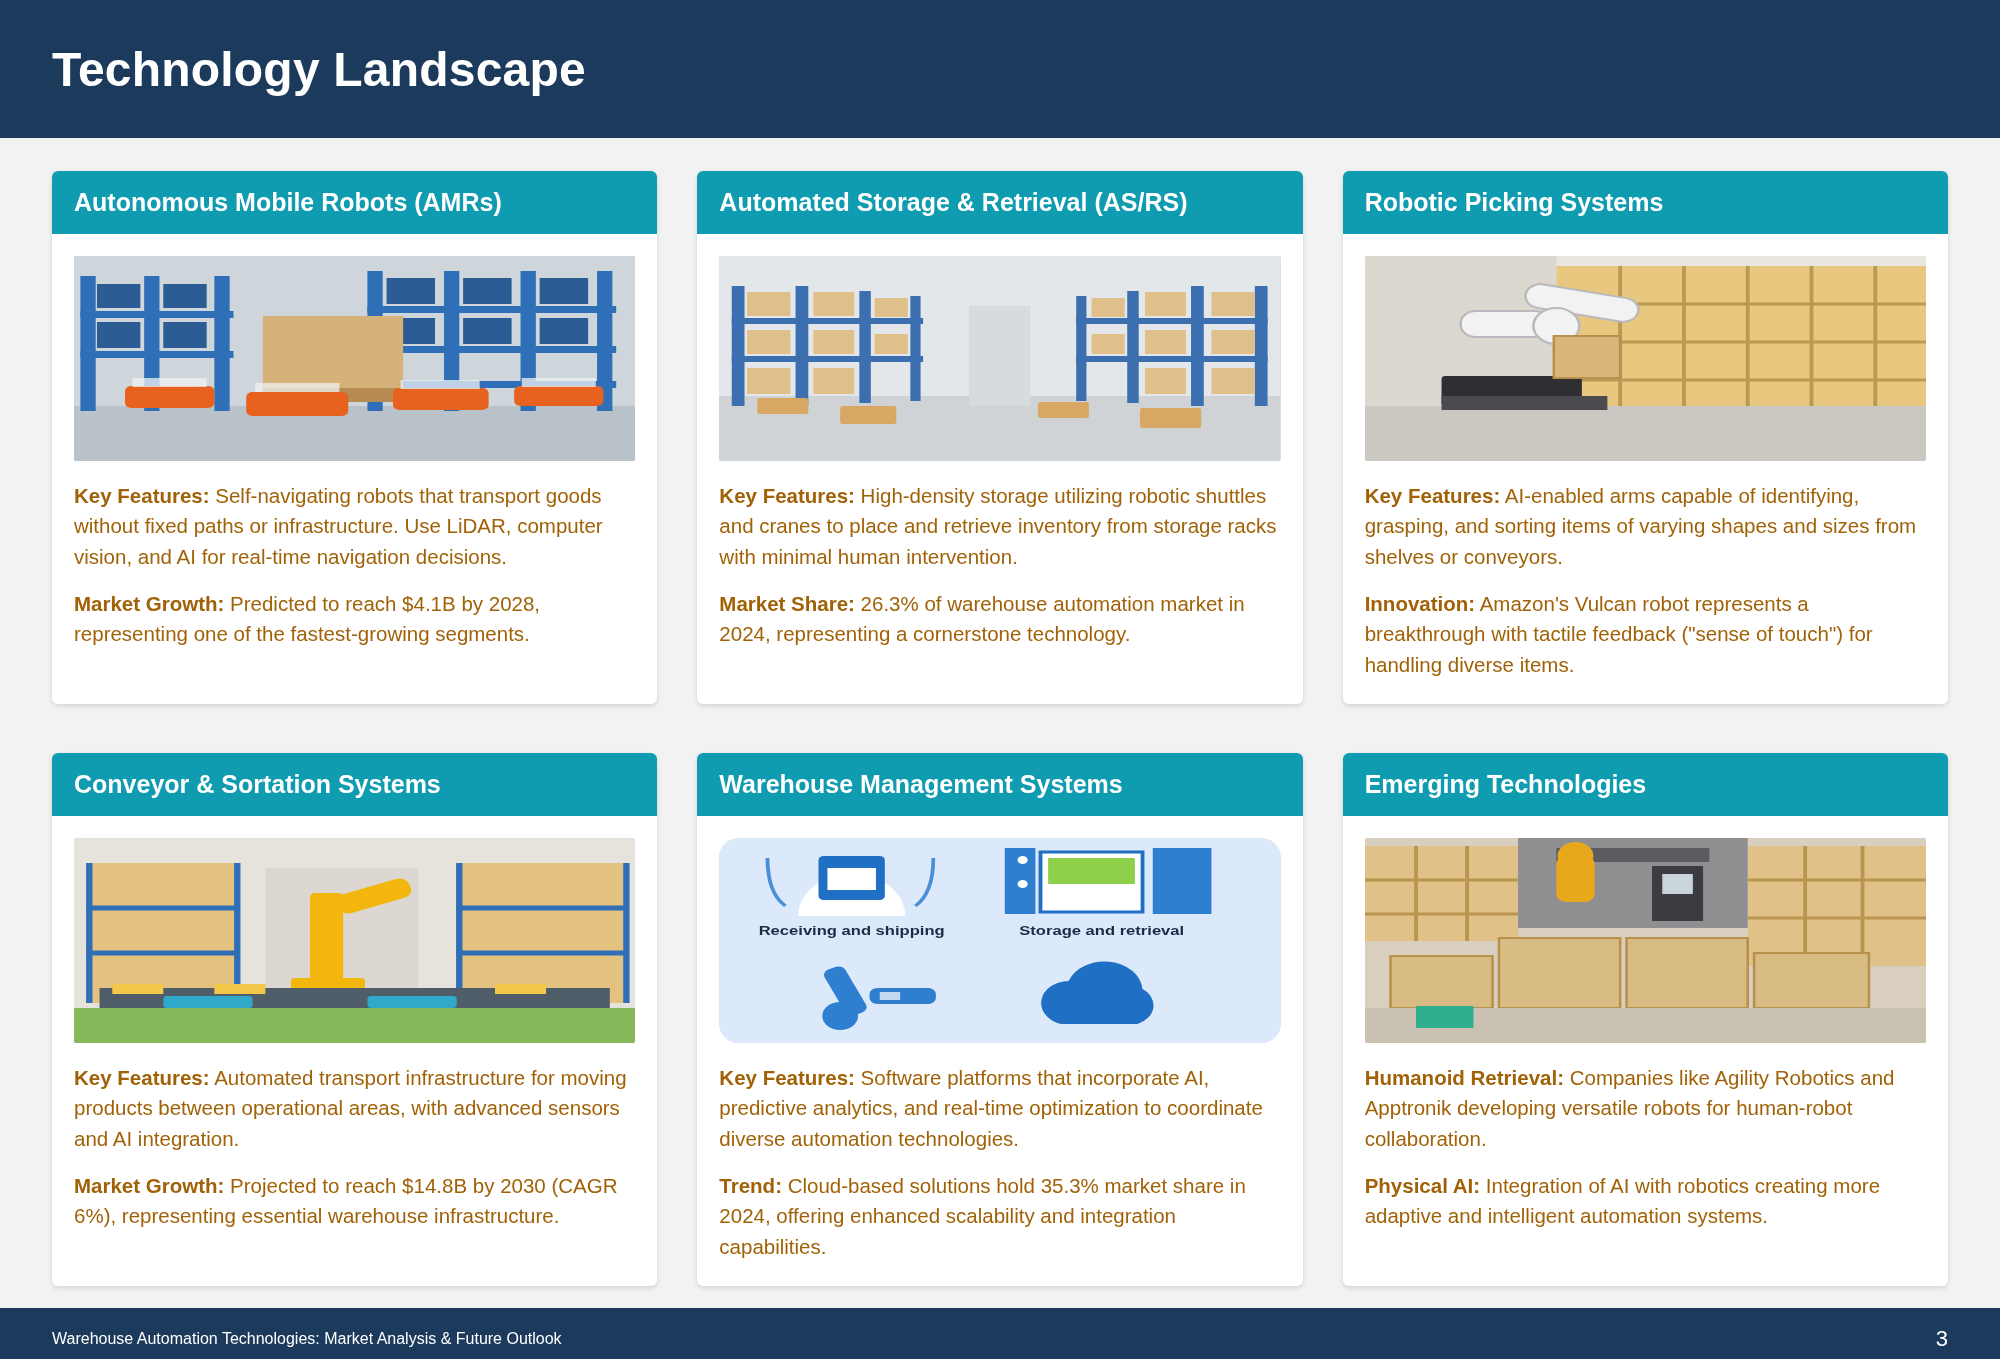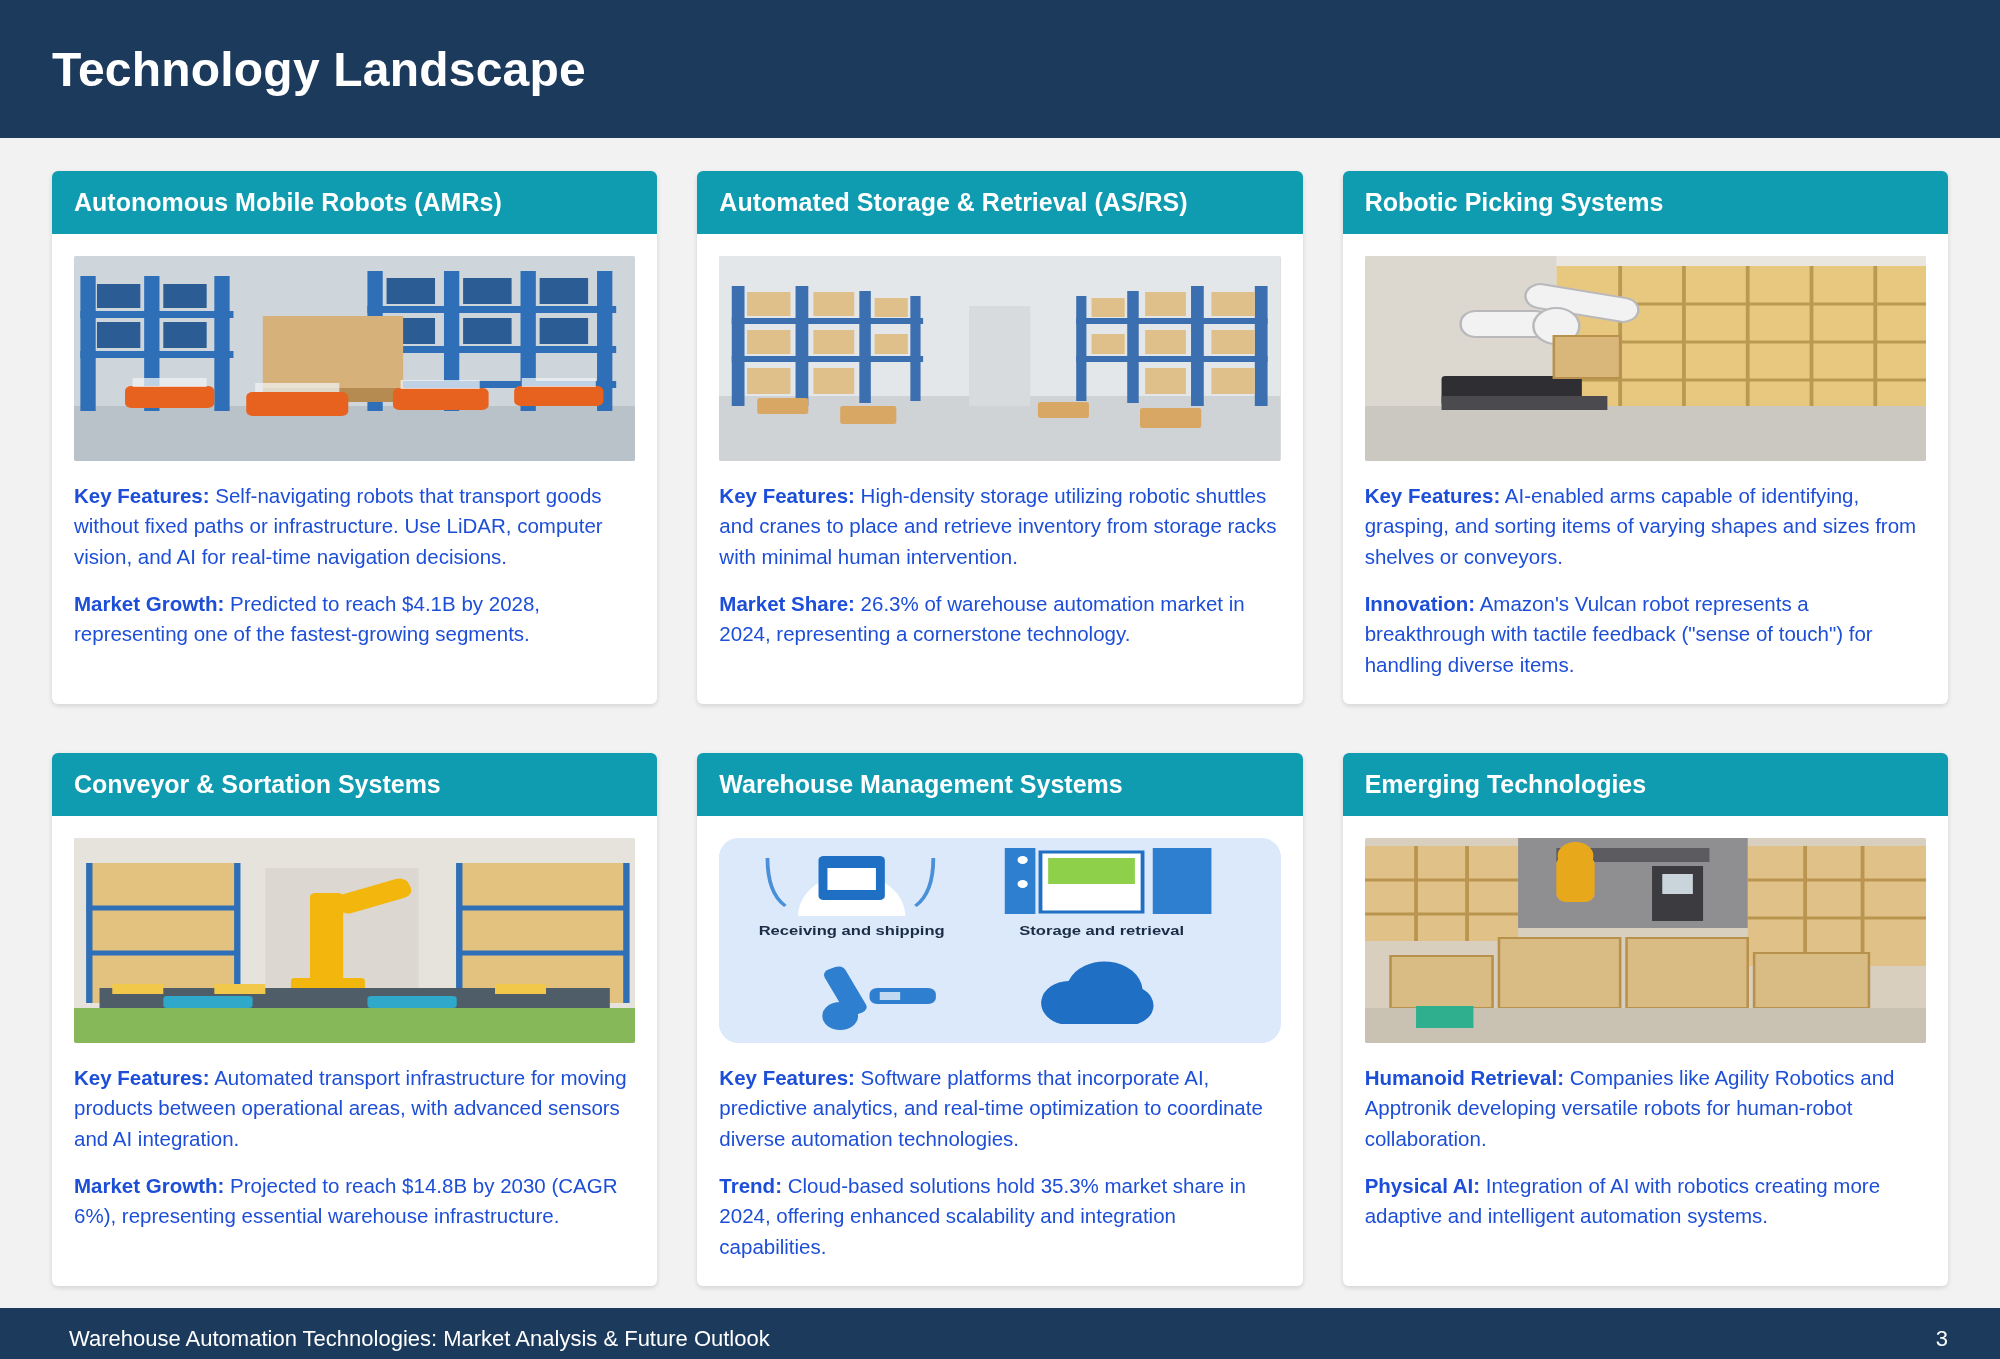--- a/index.html
+++ b/index.html
@@ -73,40 +73,39 @@
     border-radius: 2px;
     overflow: hidden;
     position: relative;
     margin-bottom: 20px;
     background: #d9dde0;
   }
   .thumb svg { display: block; width: 100%; height: 100%; }
   .para {
     font-size: 20.5px;
     line-height: 1.48;
-    color: #1d4ed8;
+    color: #a16207;
     margin-bottom: 17px;
   }
   .para:last-child { margin-bottom: 0; }
   .para b { font-weight: bold; }
   
   .footer {
     background: #1b3a5c;
     height: 62px;
     flex: 0 0 62px;
     display: flex;
     align-items: center;
     justify-content: space-between;
     padding: 0 52px;
     margin-top: 22px;
   }
   .footer .ftext {
     color: #ffffff;
-    font-size: 22px;
-    margin-left: 17px;
+    font-size: 16px;
   }
   .footer .pnum {
     color: #ffffff;
     font-size: 22px;
   }
 </style>
 </head>
 <body>
 
 <div class="slide">

